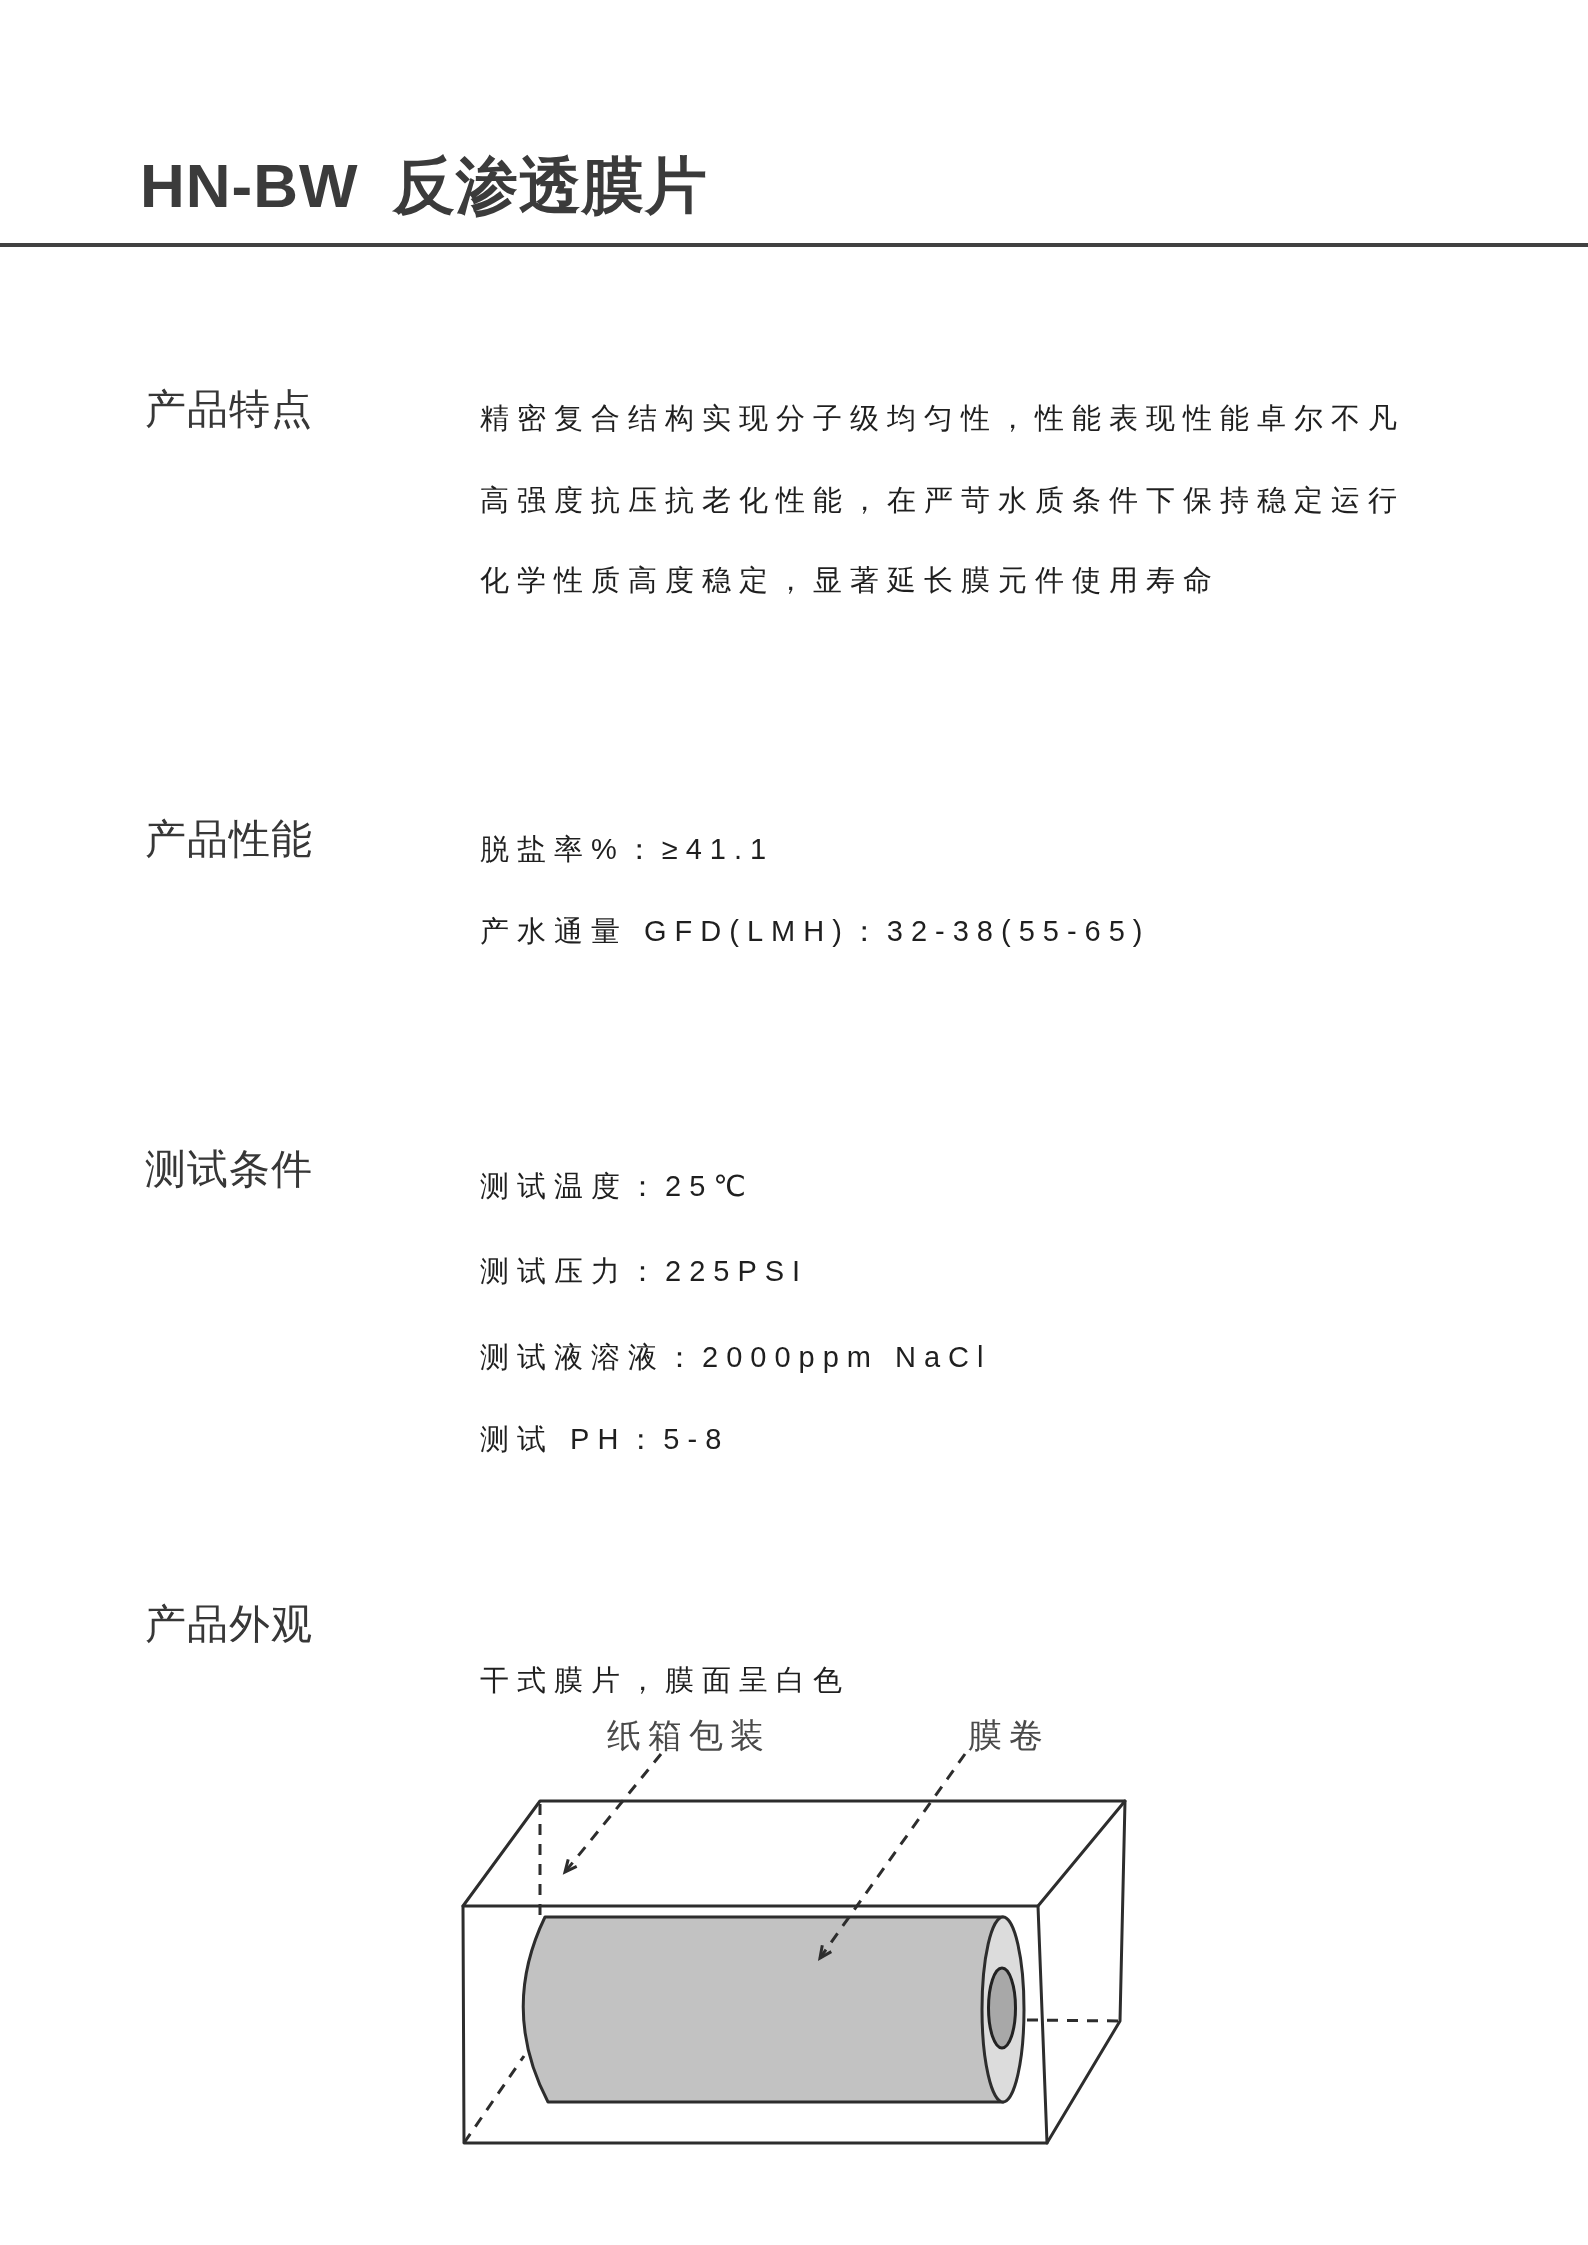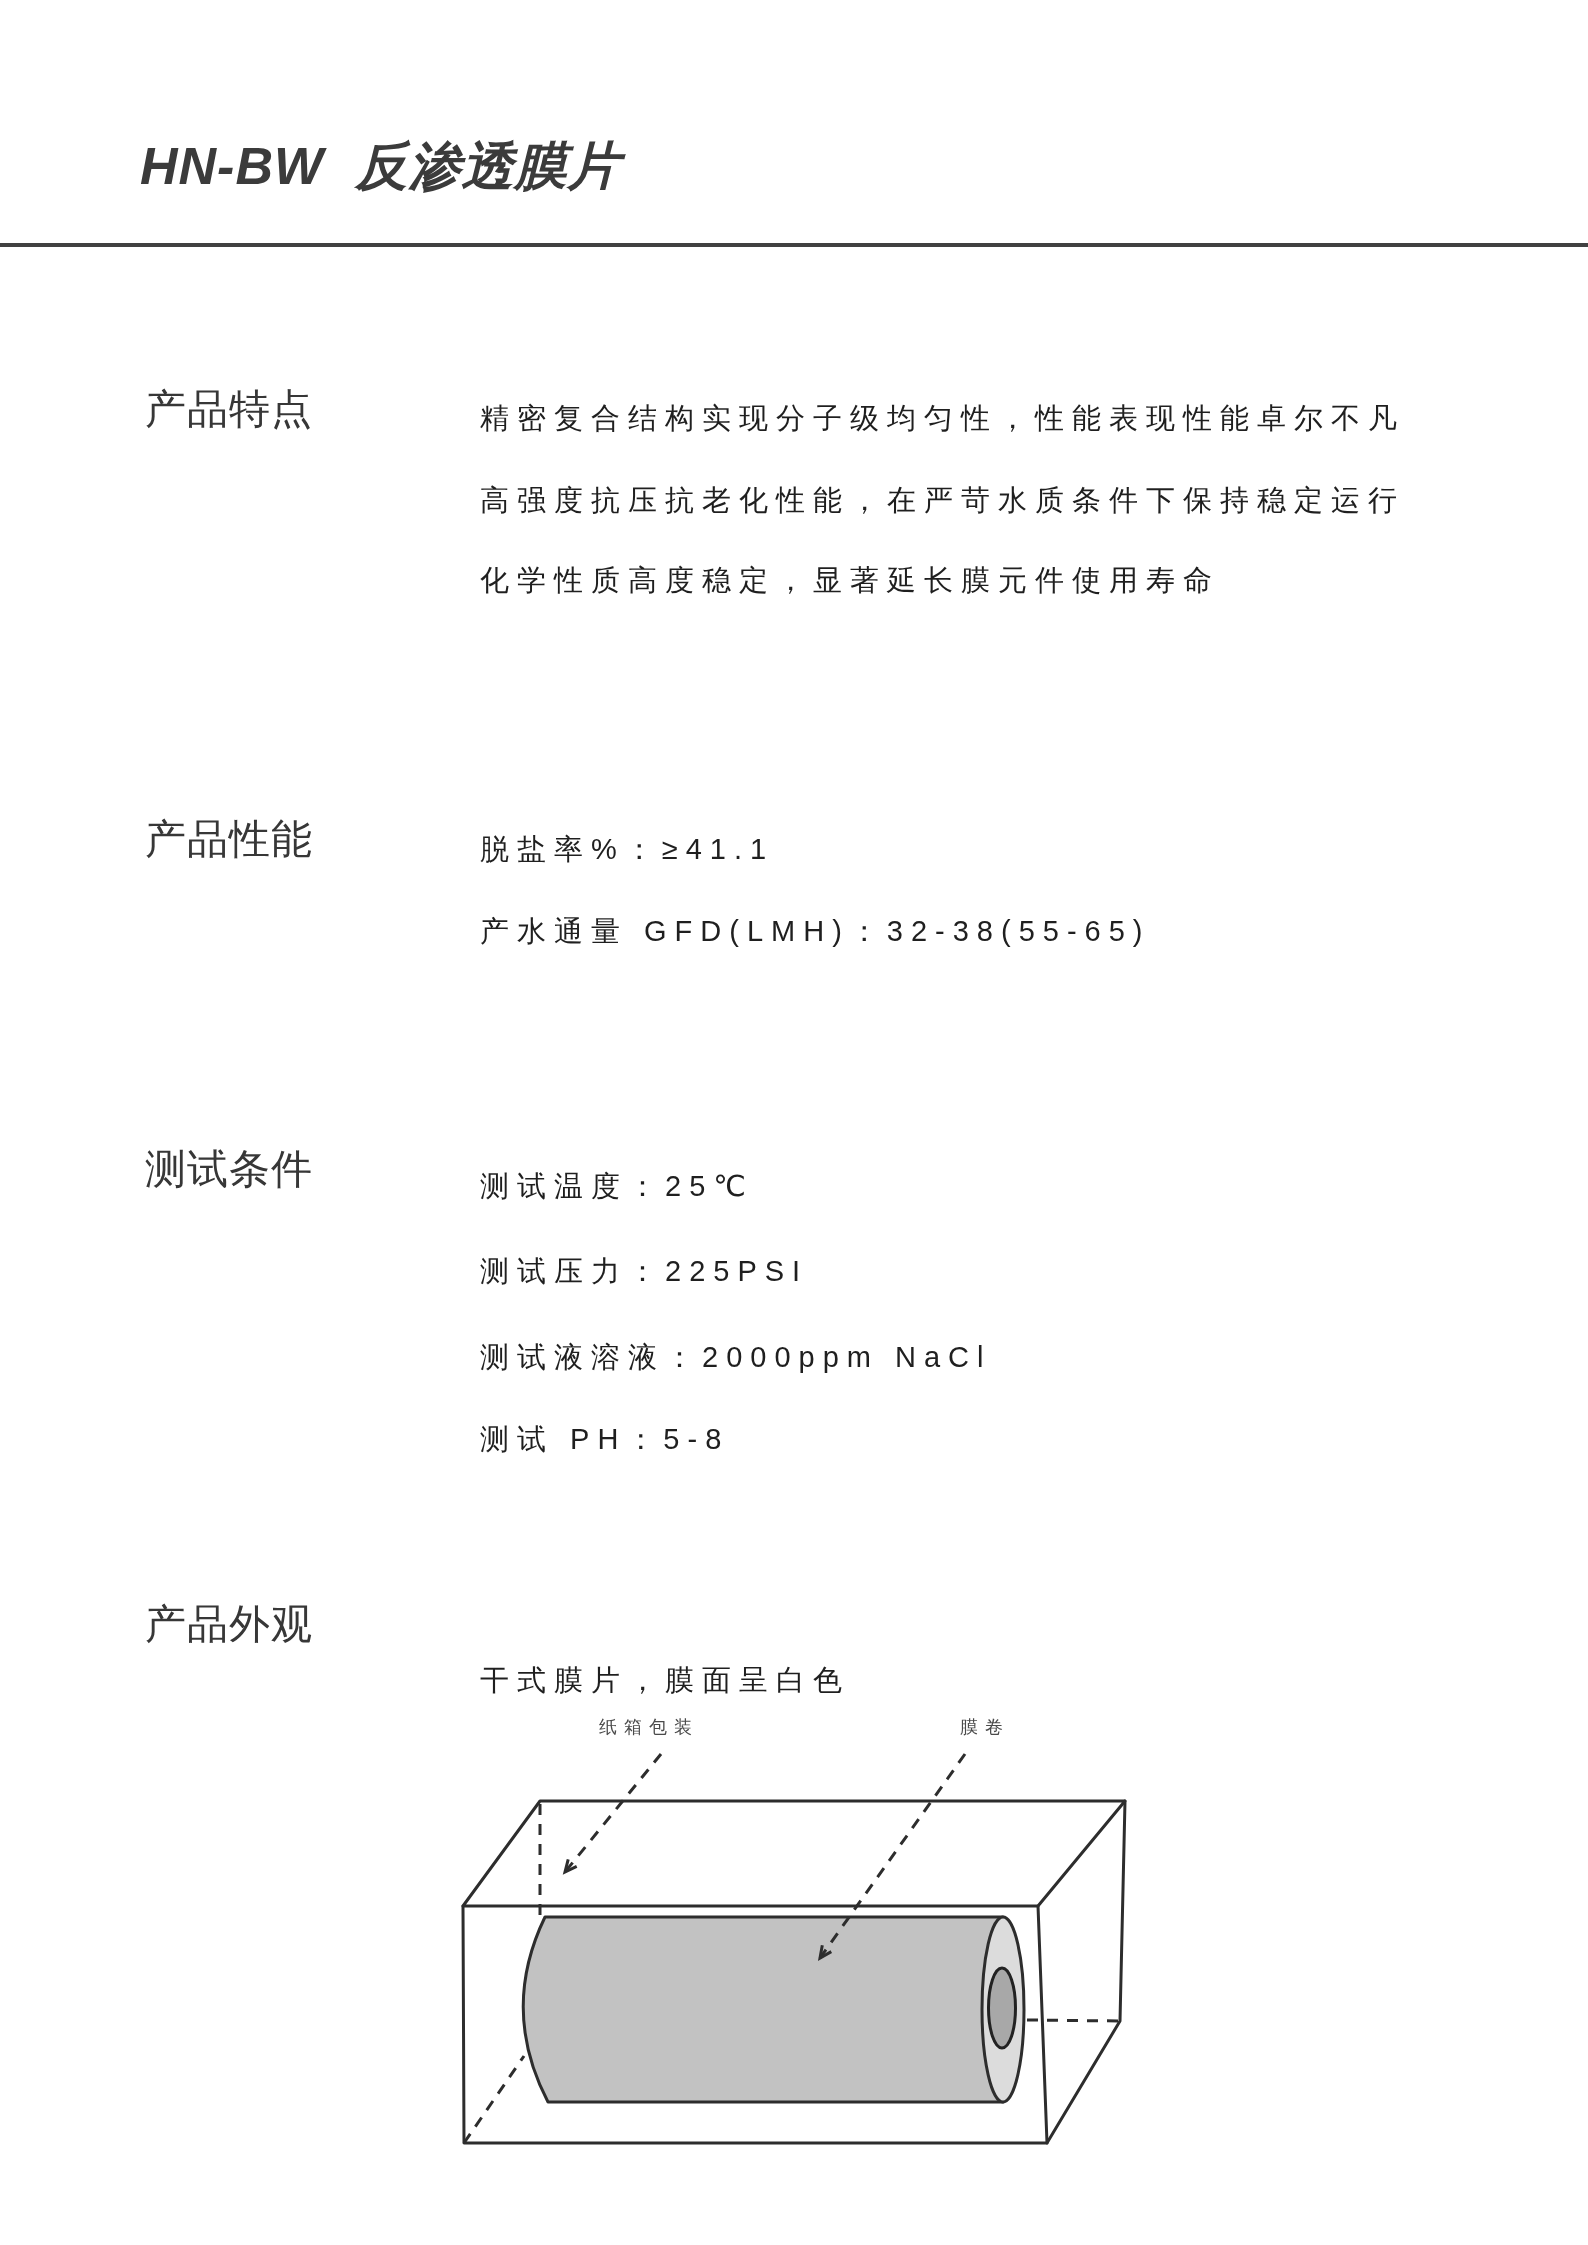--- a/index.html
+++ b/index.html
@@ -7,29 +7,28 @@
     width: 1588px; height: 2245px;
     background: #ffffff;
     font-family: "Liberation Sans", "DejaVu Sans", sans-serif;
     position: relative;
     overflow: hidden;
     color: var(--ink-body, #1f1f1f);
   }
   .abs { position: absolute; }
 
   .page-title {
-    left: 140px; top: 132px;
+    left: 140px; top: 144px;
     margin: 0;
-    font-size: 52px;
+    font-size: 62px;
     font-weight: bold;
     color: var(--ink-title, #3b3b3b);
     letter-spacing: 1px;
     word-spacing: 16px;
     white-space: nowrap;
-    font-style: italic;
   }
   .divider {
     left: 0; right: 0; top: 243px;
     height: 4px;
     background: var(--divider, #414141);
   }
 
   .sec-heading {
     left: 145px;
     margin: 0;
@@ -45,22 +44,22 @@
     margin: 8px;
     font-size: 29px;
     line-height: 42px;
     font-weight: 500;
     color: var(--ink-body, #1f1f1f);
     letter-spacing: 8px;
     white-space: nowrap;
   }
 
   .diagram-label {
-    margin: 4px;
-    font-size: 18px;
+    margin: 12px;
+    font-size: 34px;
     line-height: 34px;
     color: var(--ink-label, #4a4a4a);
     letter-spacing: 7px;
     white-space: nowrap;
   }
 
   .diagram-svg { left: 420px; top: 1690px; }
   .box-line   { fill: none; stroke: var(--line, #2d2d2d); stroke-width: 3; stroke-linejoin: round; stroke-linecap: round; }
   .hidden-line{ fill: none; stroke: var(--line, #2d2d2d); stroke-width: 3; stroke-dasharray: 11 9; stroke-linecap: butt; }
   .leader     { fill: none; stroke: var(--line, #2d2d2d); stroke-width: 3; stroke-dasharray: 11 9; }

